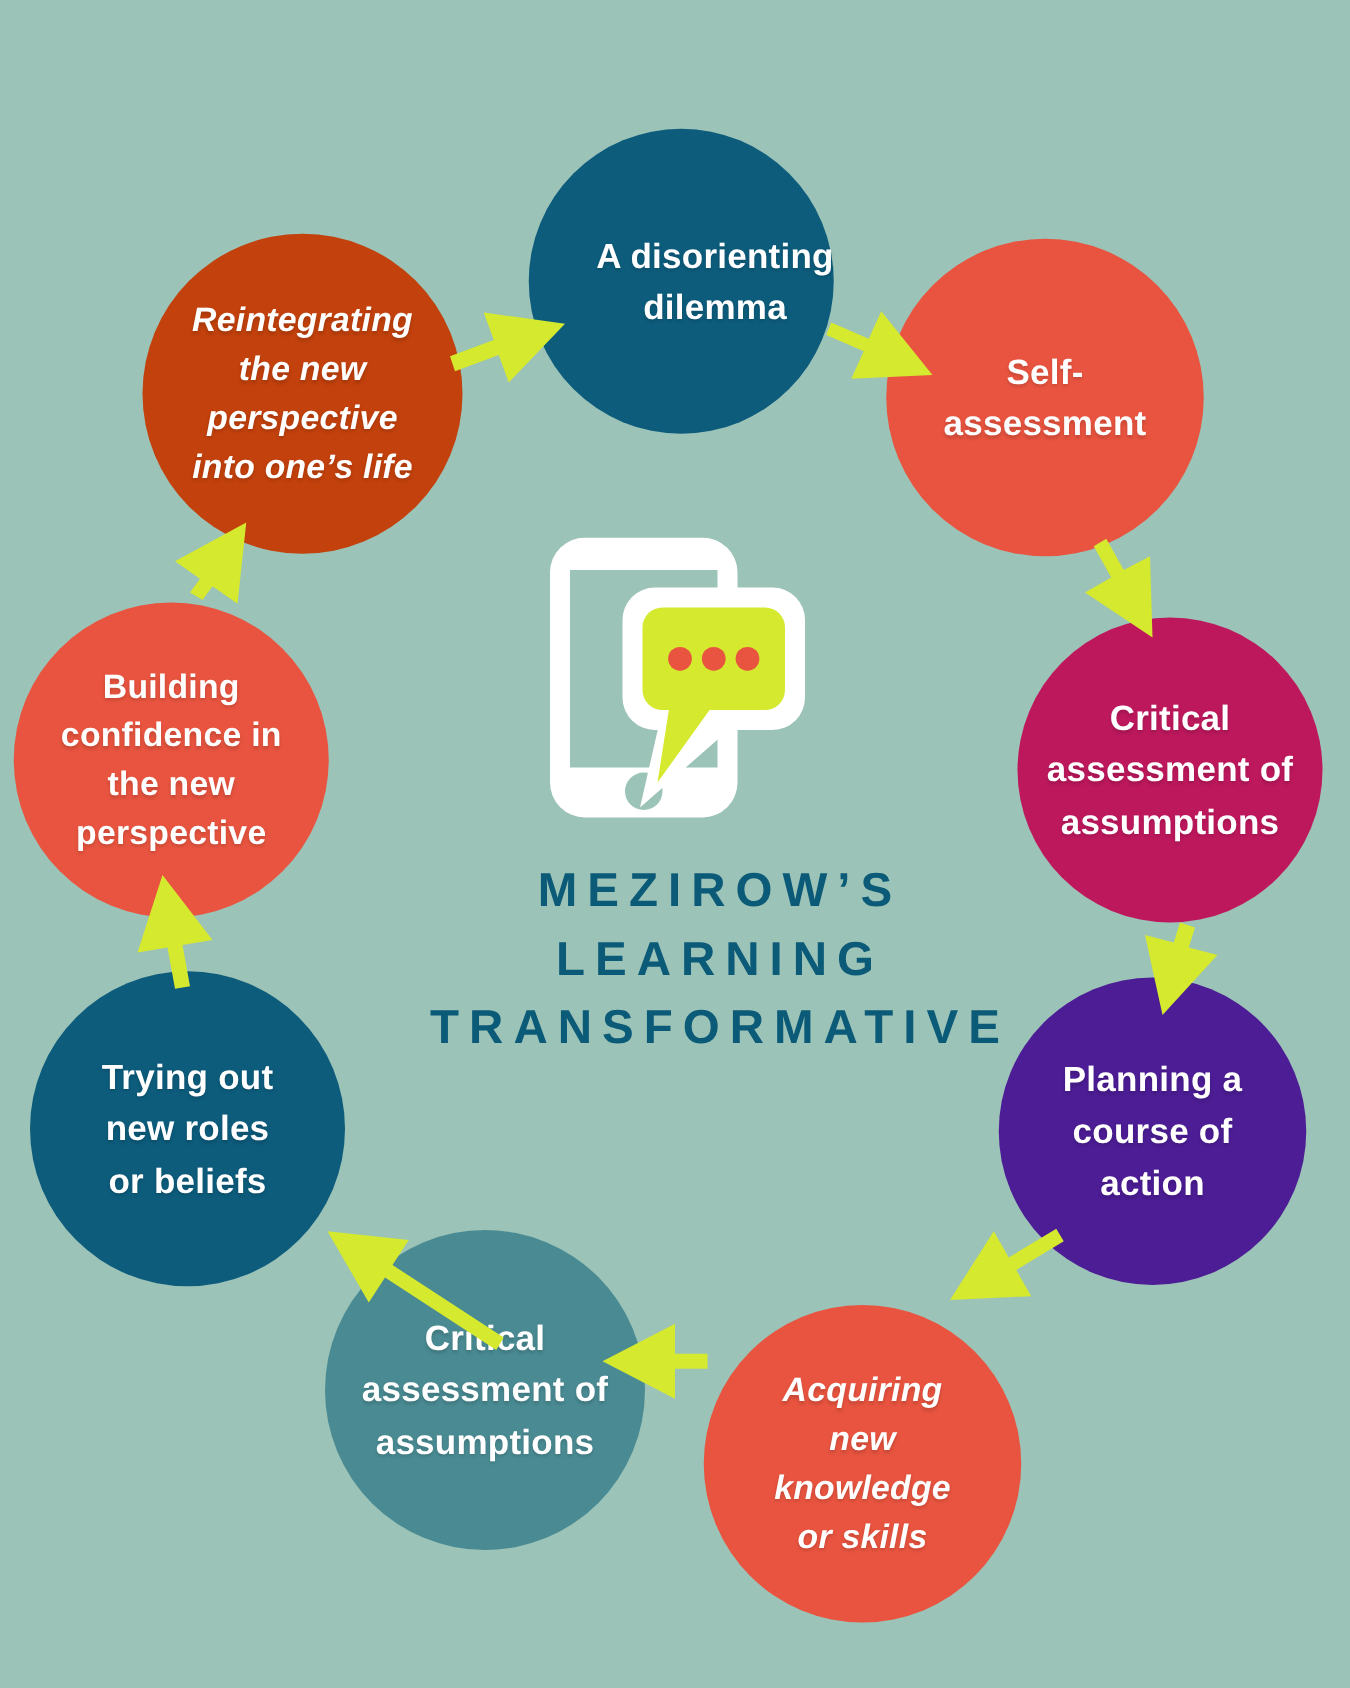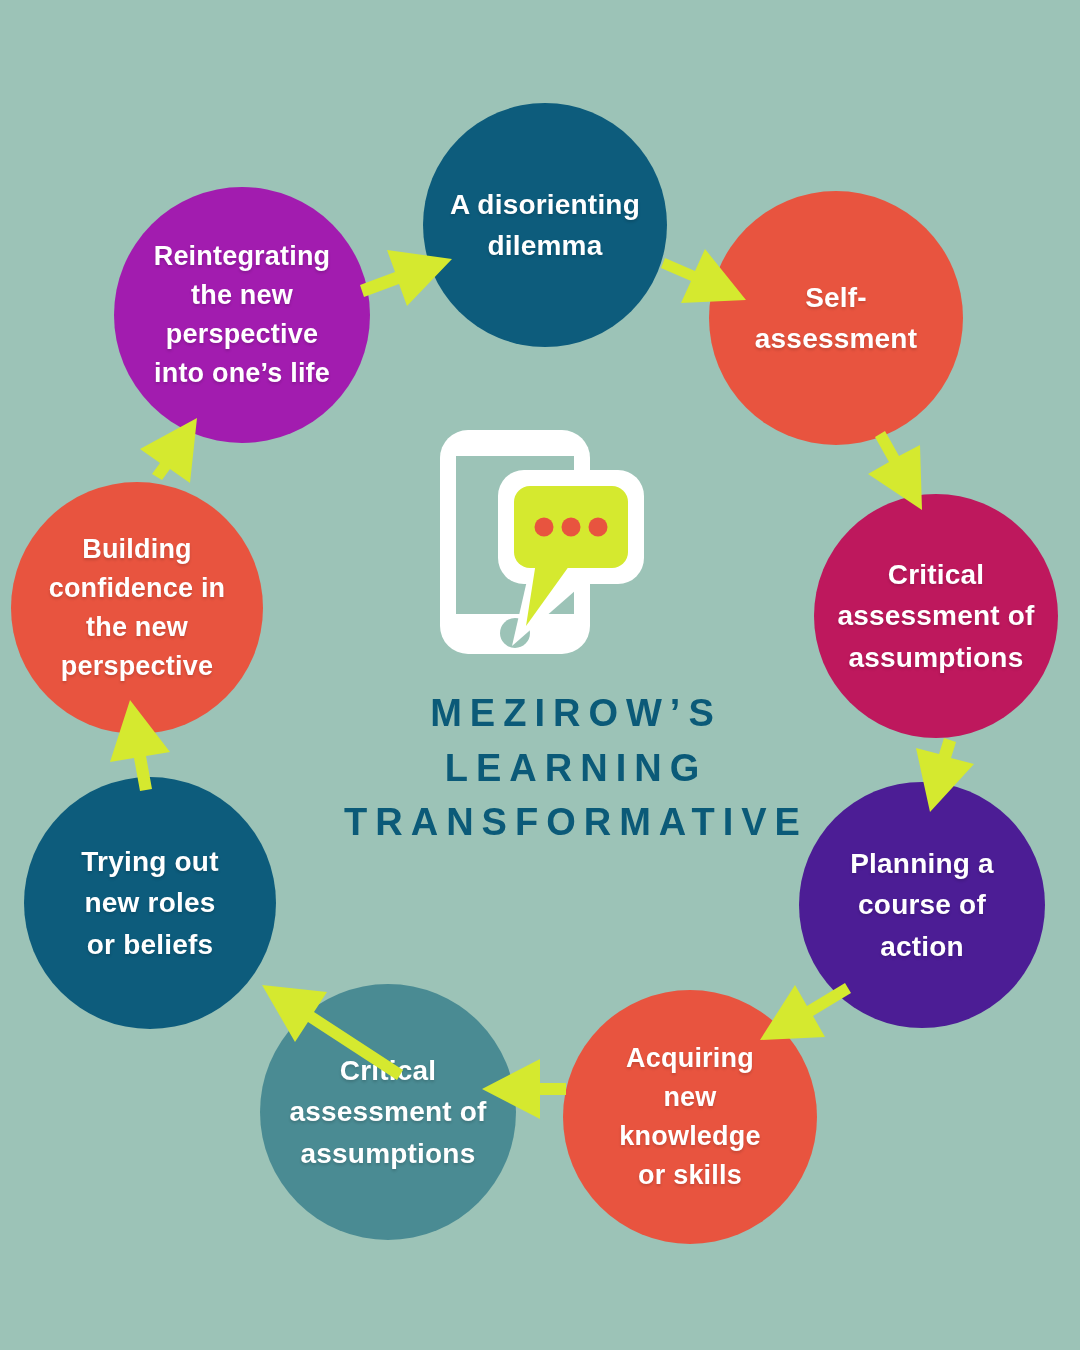--- a/index.html
+++ b/index.html
@@ -37,21 +37,21 @@
     white-space:pre-line;
     text-shadow:0 2px 3px rgba(0,0,0,0.16);
     letter-spacing:0.2px;
   }
   .step-label.small{font-size:27px;line-height:1.45;}
   
   #c1{left:423px;top:103px;width:244px;height:244px;}
   #c2{left:709px;top:191px;width:254px;height:254px;}
   #c3{left:814px;top:494px;width:244px;height:244px;}
   #c4{left:799px;top:782px;width:246px;height:246px;}
-  #c5{left:563px;top:990px;width:254px;height:254px;}
+  #c5{left:563px;top:1044px;width:254px;height:254px;font-style:italic;}
   #c6{left:260px;top:984px;width:256px;height:256px;}
   #c7{left:24px;top:777px;width:252px;height:252px;}
   #c8{left:11px;top:482px;width:252px;height:252px;}
   #c9{left:114px;top:187px;width:256px;height:256px;}
   .arrow-layer{
     position:absolute;inset:0;
     z-index:3;
     pointer-events:none;
   }
   .arrow{fill:var(--arrow-green);}
@@ -74,21 +74,21 @@
     line-height:1.44;
     margin-left:36px;
   }
   .title-block div{white-space:nowrap;}
 </style>
 </head>
 <body>
 
 <div class="canvas">
 
-  <div id="c1" class="step-circle" style="background: rgb(13, 92, 124);">
+  <div id="c1" class="step-circle" style="background: rgb(13, 92, 124); justify-content: flex-end;">
     <span class="step-label">A disorienting
 dilemma</span>
   </div>
   <div id="c2" class="step-circle" style="background: rgb(232, 84, 63);">
     <span class="step-label">Self-
 assessment</span>
   </div>
   <div id="c3" class="step-circle" style="background: #be185d;">
     <span class="step-label">Critical
 assessment of
@@ -114,21 +114,21 @@
     <span class="step-label">Trying out
 new roles
 or beliefs</span>
   </div>
   <div id="c8" class="step-circle" style="background: rgb(232, 84, 63);">
     <span class="step-label small">Building
 confidence in
 the new
 perspective</span>
   </div>
-  <div id="c9" class="step-circle" style="background: #a21caf;">
+  <div id="c9" class="step-circle" style="background: #c2410c; font-style: italic;">
     <span class="step-label small">Reintegrating
 the new
 perspective
 into one’s life</span>
   </div>
 
   <svg class="center-icon" viewBox="0 0 205 230" aria-hidden="true">
     <rect x="0" y="0" width="150" height="224" rx="28" fill="#ffffff"></rect>
     <rect x="16" y="26" width="118" height="158" fill="var(--background)"></rect>
     <circle cx="75" cy="203" r="15" fill="var(--background)"></circle>

